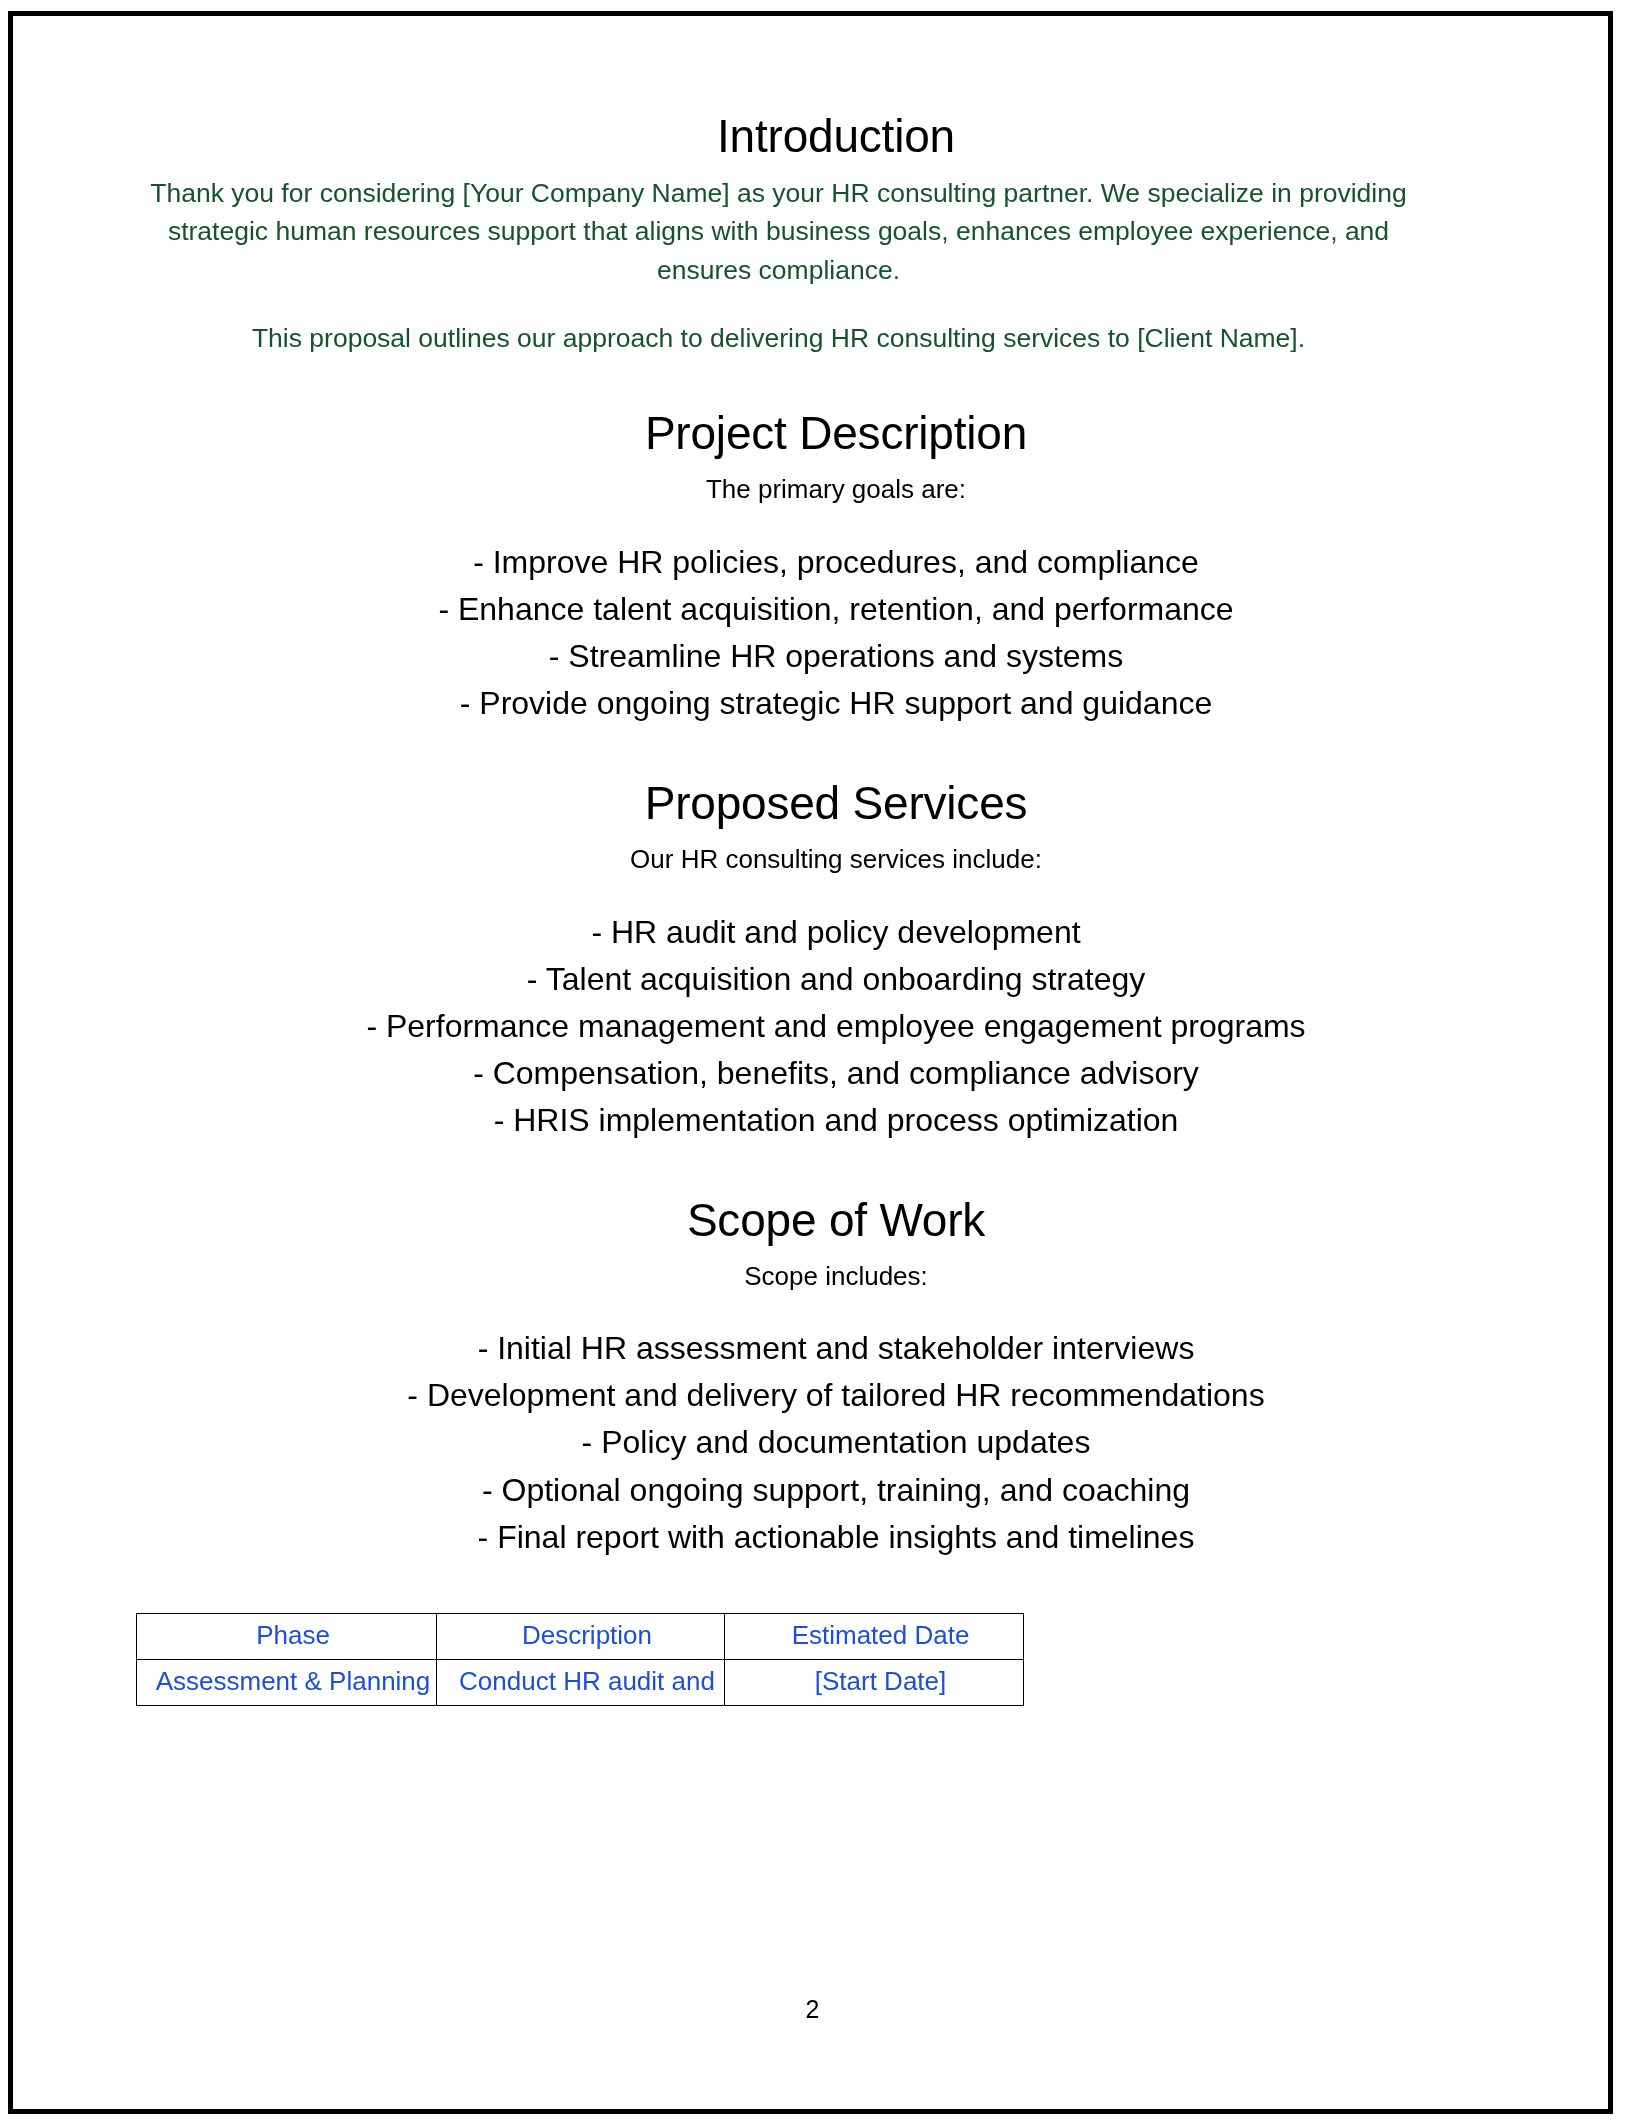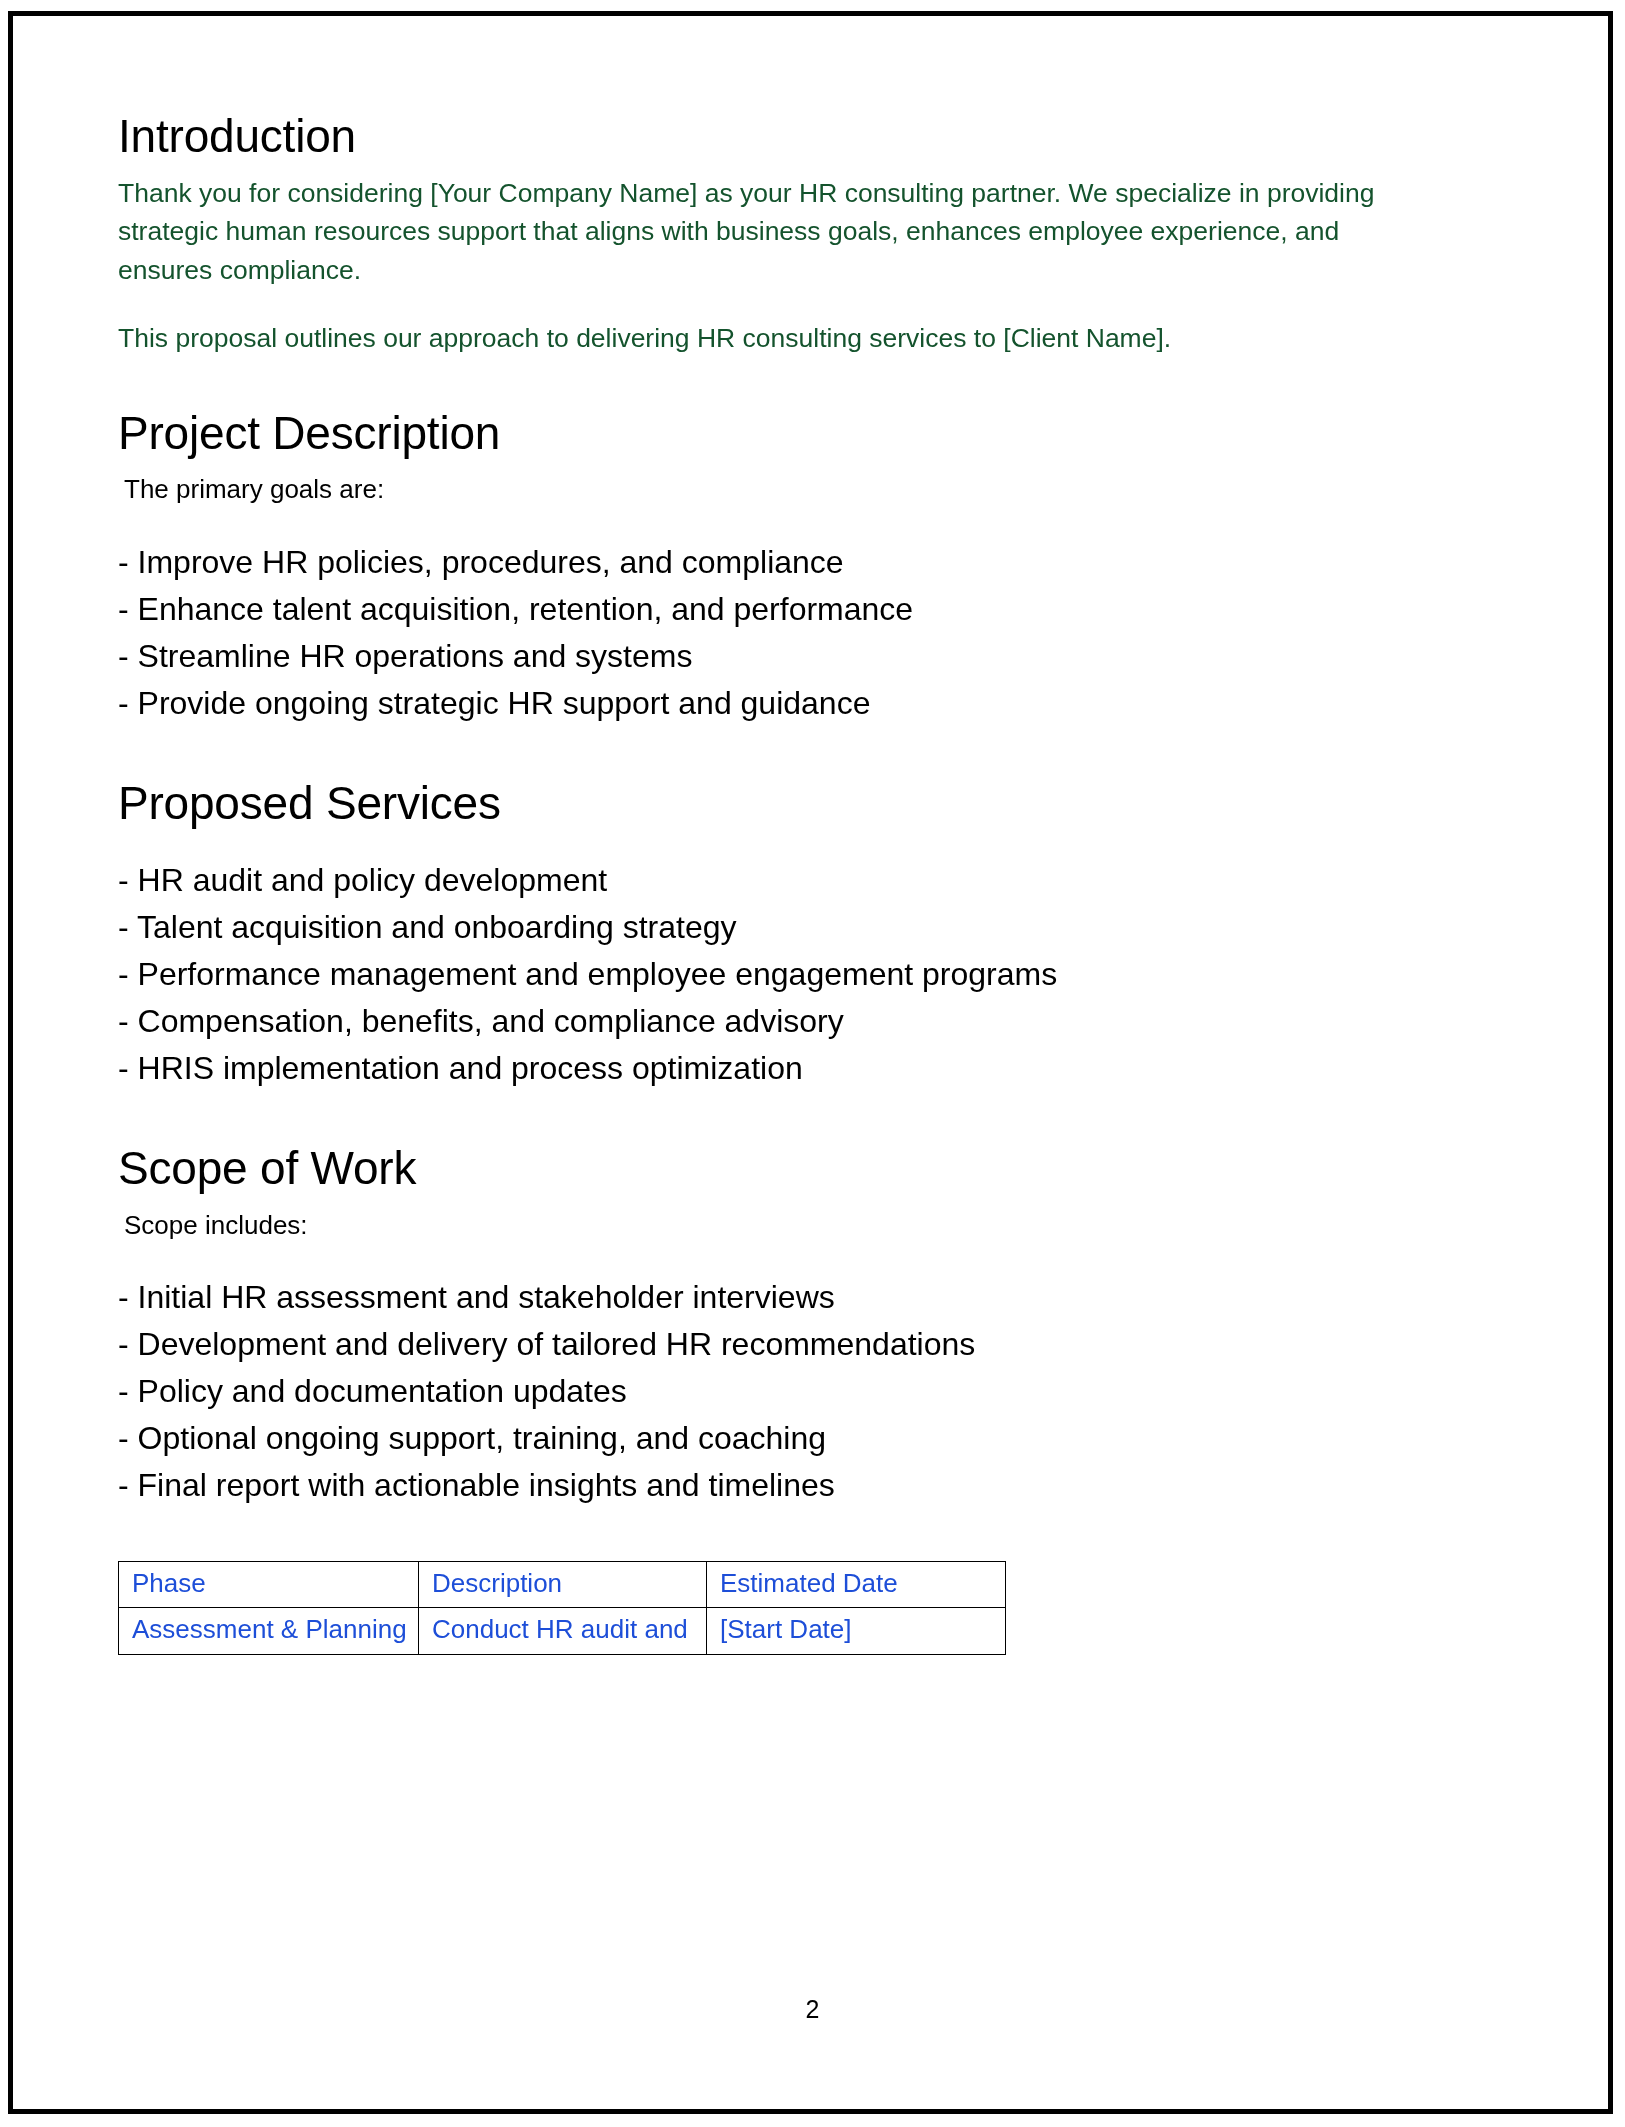--- a/index.html
+++ b/index.html
@@ -29,23 +29,24 @@
     top: 11px;
     width: 1605px;
     height: 2103px;
     border: 5px solid #000000;
     box-sizing: border-box;
     pointer-events: none;
   }
 
   .content {
     position: absolute;
-    left: 118px;
+    left: 136px;
     top: 112px;
     width: 1400px;
+    text-align: center;
   }
 
   h1.section-title {
     font-size: 46px;
     font-weight: 400;
     line-height: 1.05;
     margin: 0 0 14px 0;
     letter-spacing: -0.2px;
     color: #000000;
   }
@@ -139,20 +140,21 @@
       <ul class="dash-list">
         <li>- Improve HR policies, procedures, and compliance</li>
         <li>- Enhance talent acquisition, retention, and performance</li>
         <li>- Streamline HR operations and systems</li>
         <li>- Provide ongoing strategic HR support and guidance</li>
       </ul>
     </div>
 
     <div class="section">
       <h1 class="section-title">Proposed Services</h1>
+      <p class="lead">Our HR consulting services include:</p>
       <ul class="dash-list">
         <li>- HR audit and policy development</li>
         <li>- Talent acquisition and onboarding strategy</li>
         <li>- Performance management and employee engagement programs</li>
         <li>- Compensation, benefits, and compliance advisory</li>
         <li>- HRIS implementation and process optimization</li>
       </ul>
     </div>
 
     <div class="section">

